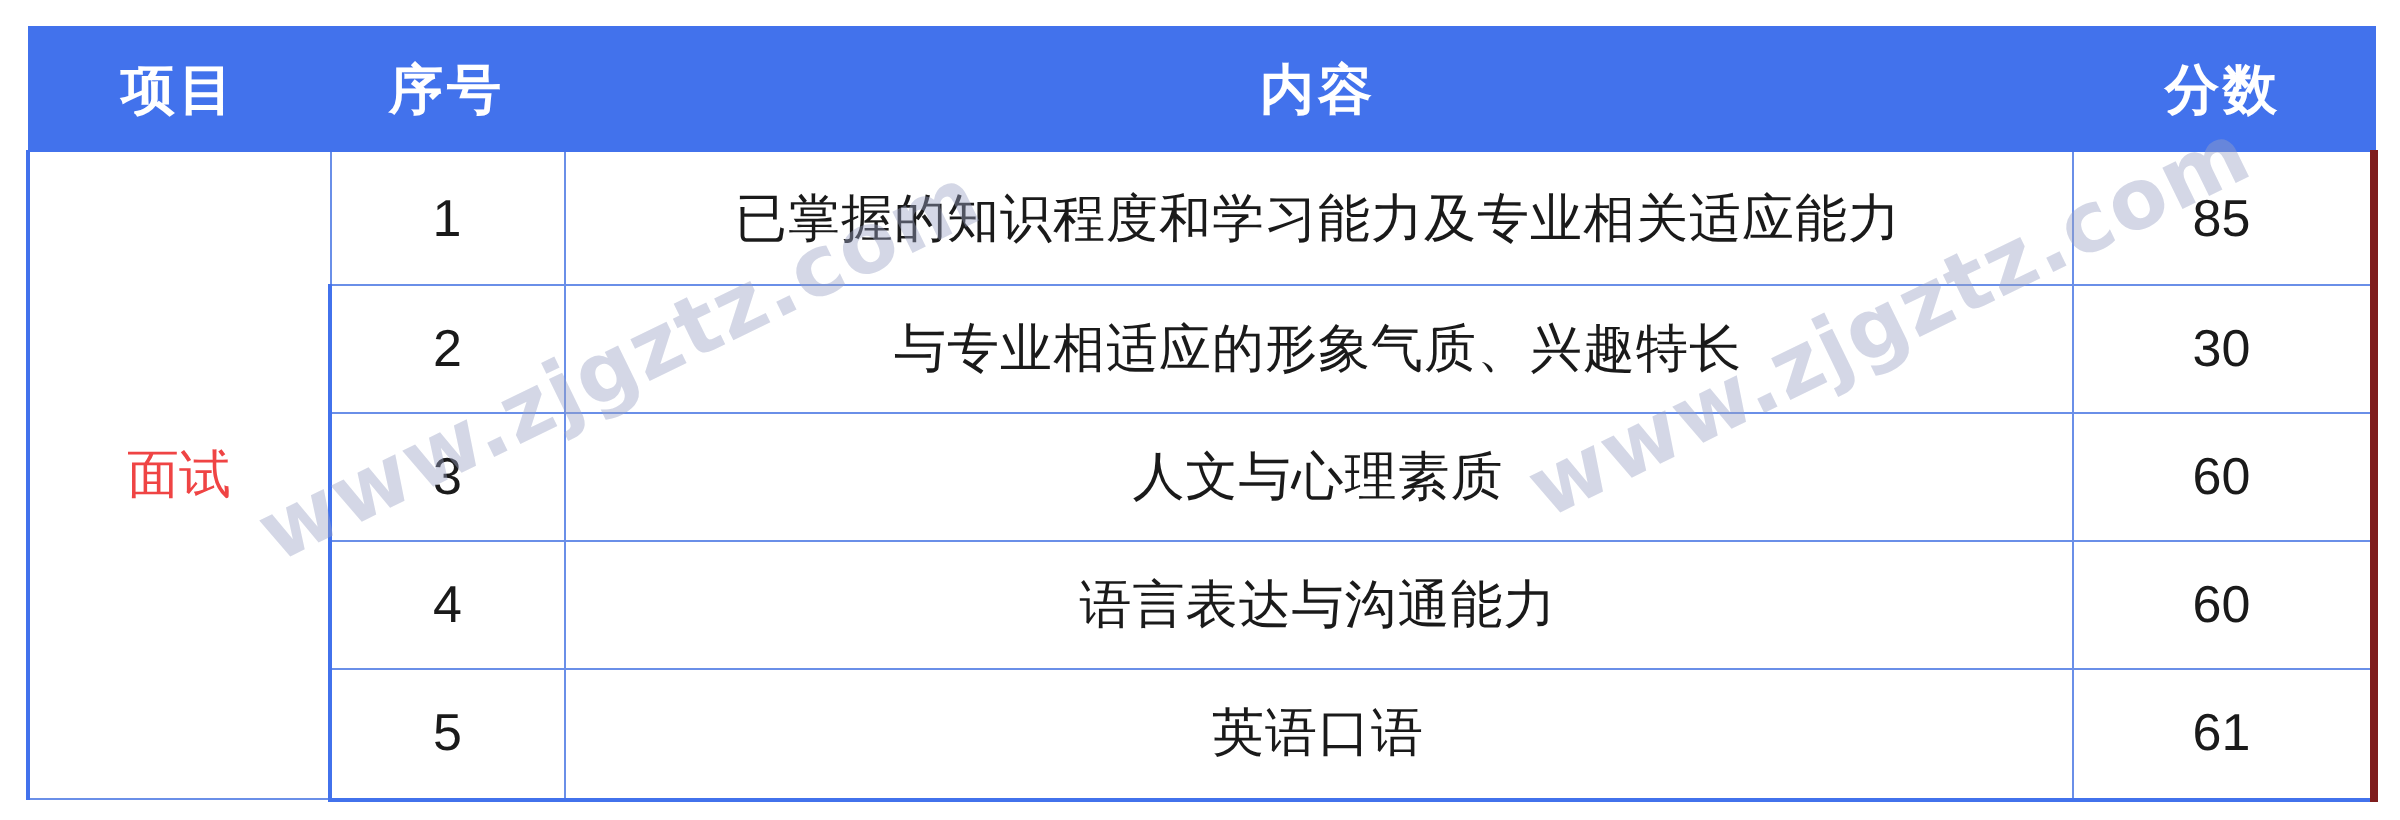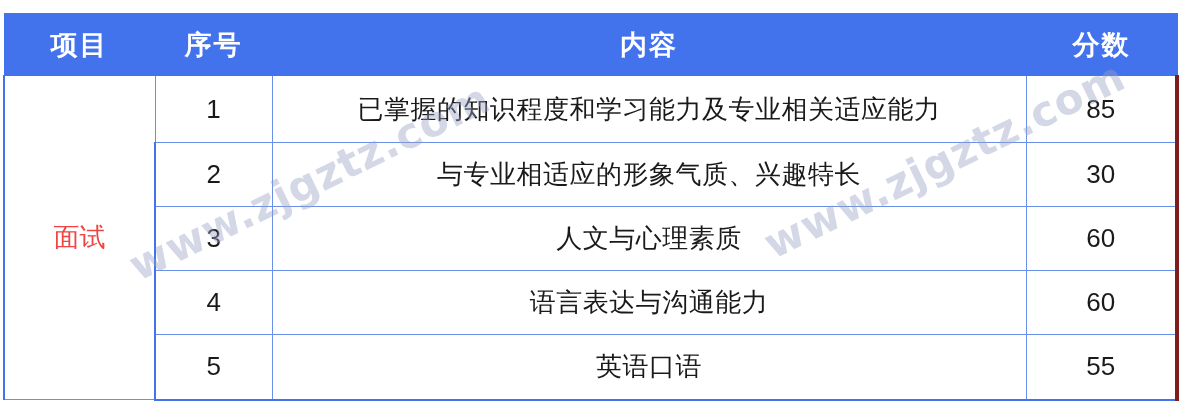--- a/index.html
+++ b/index.html
@@ -54,21 +54,21 @@
   .wm-2 {
     left: 767px;
     top: 222px;
     font-size: 42px;
     transform: rotate(-26deg);
   }
 
   
   .table-wrap {
     position: absolute;
-    left: 3px;
+    left: 13px;
     top: 13px;
     width: 1173px;
     height: 383px;
     z-index: 2;
   }
   table.grade-table {
     width: 1173px;
     height: 383px;
     border-collapse: collapse;
     table-layout: fixed;
@@ -177,21 +177,21 @@
           <td class="cell-score">60</td>
         </tr>
         <tr class="row-4">
           <td class="cell-seq">4</td>
           <td class="cell-content">语言表达与沟通能力</td>
           <td class="cell-score">60</td>
         </tr>
         <tr class="row-5">
           <td class="cell-seq">5</td>
           <td class="cell-content">英语口语</td>
-          <td class="cell-score">55</td>
+          <td class="cell-score">61</td>
         </tr>
       </tbody>
     </table>
   </div>
 
   <div class="watermark-layer">
     <div class="wm wm-1">www.zjgztz.com</div>
     <div class="wm wm-2">www.zjgztz.com</div>
   </div>
 

